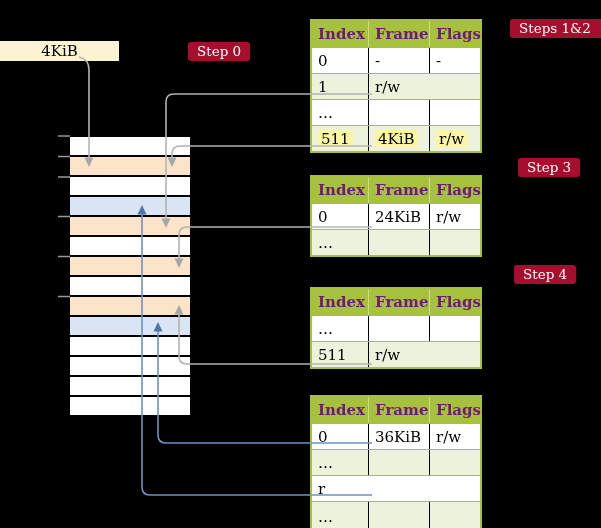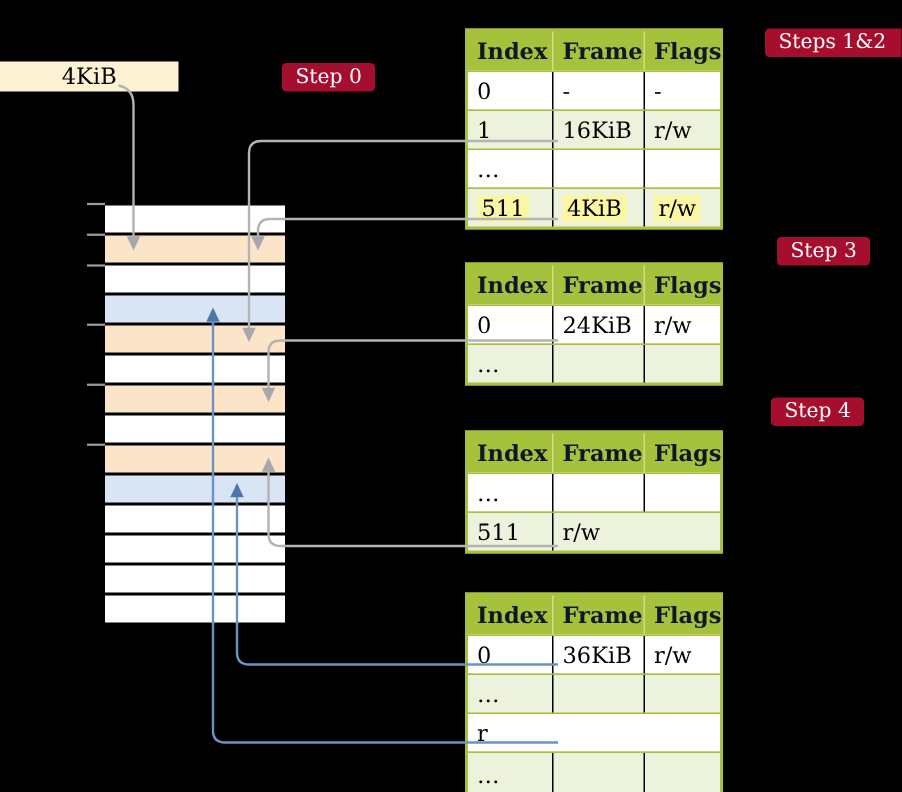--- a/index.html
+++ b/index.html
@@ -31,21 +31,21 @@
   .frow.white{background:#ffffff;}
   .frow.peach{background:#fce4c9;}
   .frow.blue {background:#d9e5f4;}
   
   .pt{
     position:absolute;left:310px;width:172px;box-sizing:border-box;
     border:2px solid #a6c23d;background:#a6c23d;z-index:3;
   }
   .pt-head{
     display:grid;grid-template-columns:57px 61px 50px;height:26px;
-    background:#a6c23d;color:#0f172a;font-weight:bold;font-size:15px;
+    background:#a6c23d;color:#701a75;font-weight:bold;font-size:15px;
   }
   .pt-head .hc{display:flex;align-items:center;padding-left:6px;border-right:1px solid #cfdc8e;box-sizing:border-box;}
   .pt-head .hc:last-child{border-right:none;}
   .pt-row{
     display:grid;grid-template-columns:57px 61px 50px;height:25px;
     background:#ffffff;border-top:1px solid #a6c23d;font-size:15px;color:#000;
   }
   .pt-row.tall{height:30px;}
   .pt-row.tint{background:#edf2dc;}
   .pt-row .cell{display:flex;align-items:center;padding-left:6px;border-right:1px solid #000;box-sizing:border-box;overflow:hidden;}
@@ -88,21 +88,20 @@
     <span class="hc">Frame</span>
     <span class="hc">Flags</span>
   </div>
   <div class="pt-row">
     <span class="cell">0</span>
     <span class="cell">-</span>
     <span class="cell">-</span>
   </div>
   <div class="pt-row tint">
     <span class="cell">1</span>
-    <span class="cell">16KiB</span>
     <span class="cell">r/w</span>
   </div>
   <div class="pt-row">
     <span class="cell">…</span>
     <span class="cell"></span>
     <span class="cell"></span>
   </div>
   <div class="pt-row tint">
     <span class="cell">
         <span class="hl">511</span>

